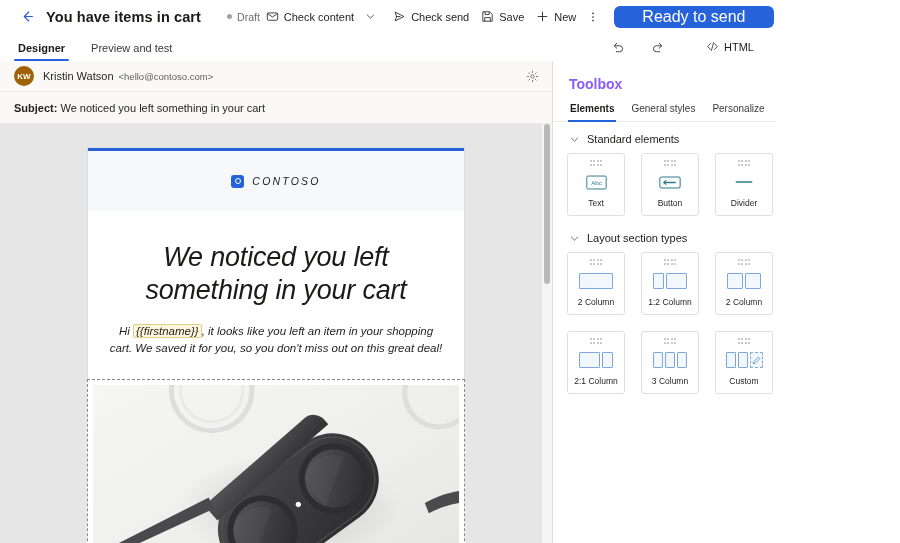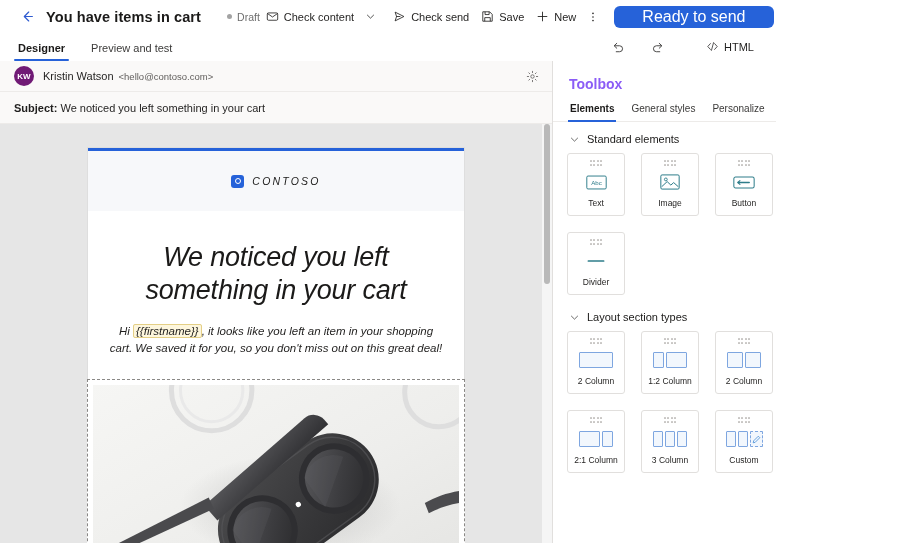--- a/index.html
+++ b/index.html
@@ -86,21 +86,21 @@
   
   .editor { position: relative; flex: 1 1 auto; display: flex; flex-direction: column; min-width: 0; background:#fff; }
   .meta { background: #faf9f8; border-bottom: 1px solid #edebe9; flex: 0 0 auto; }
   .meta-row {
     display: flex; align-items: center;
     height: 31px; padding: 0 10px 0 14px;
   }
   .meta-row.sender { border-bottom: 1px solid #edebe9; }
   .avatar {
     width: 20px; height: 20px; border-radius: 50%;
-    background: #701a75; color: #fff; font-size: 8px; font-weight: 700;
+    background: #a16207; color: #fff; font-size: 8px; font-weight: 700;
     display: flex; align-items: center; justify-content: center; letter-spacing: .2px;
     flex: 0 0 20px;
   }
   .sender-name { font-size: 11px; color: #201f1e; margin-left: 9px; }
   .sender-email { font-size: 9.5px; color: #605e5c; margin-left: 5px; }
   .meta-spacer { flex: 1 1 auto; }
   .gear { width: 20px; height: 20px; display:flex; align-items:center; justify-content:center; color: #605e5c; cursor: pointer; }
   .subject-line { font-size: 11px; color: #201f1e; }
   .subject-label { font-weight: 700; }
 
@@ -446,40 +446,20 @@
               </span>
             <span class="tile-icon">
               <svg width="21" height="15" viewBox="0 0 26 18" fill="none">
                   <rect x="1" y="1" width="24" height="16" rx="1.5" stroke="#2e7d8a" stroke-width="1.2"></rect>
                   <text x="13" y="12.6" font-family="Liberation Sans, sans-serif" font-size="7.6" fill="#2e7d8a" text-anchor="middle">Abc</text>
                 </svg>
             </span>
             <span class="tile-label">Text</span>
           </div>
 
-          <div class="tile">
-            <span class="grip">
-                <i></i>
-                <i></i>
-                <i></i>
-                <i></i>
-                <i></i>
-                <i></i>
-                <i></i>
-                <i></i>
-              </span>
-            <span class="tile-icon">
-              <svg width="20" height="16" viewBox="0 0 24 19" fill="none">
-                  <rect x="1" y="1" width="22" height="17" rx="1.5" stroke="#2e7d8a" stroke-width="1.2"></rect>
-                  <circle cx="7" cy="6.4" r="1.7" stroke="#2e7d8a" stroke-width="1.1"></circle>
-                  <path d="M2 15.2 8.6 9l4.4 4.2 3.4-3 5.6 5" stroke="#2e7d8a" stroke-width="1.2" stroke-linejoin="round"></path>
-                </svg>
-            </span>
-            <span class="tile-label">Image</span>
-          </div>
 
           <div class="tile">
             <span class="grip">
                 <i></i>
                 <i></i>
                 <i></i>
                 <i></i>
                 <i></i>
                 <i></i>
                 <i></i>

